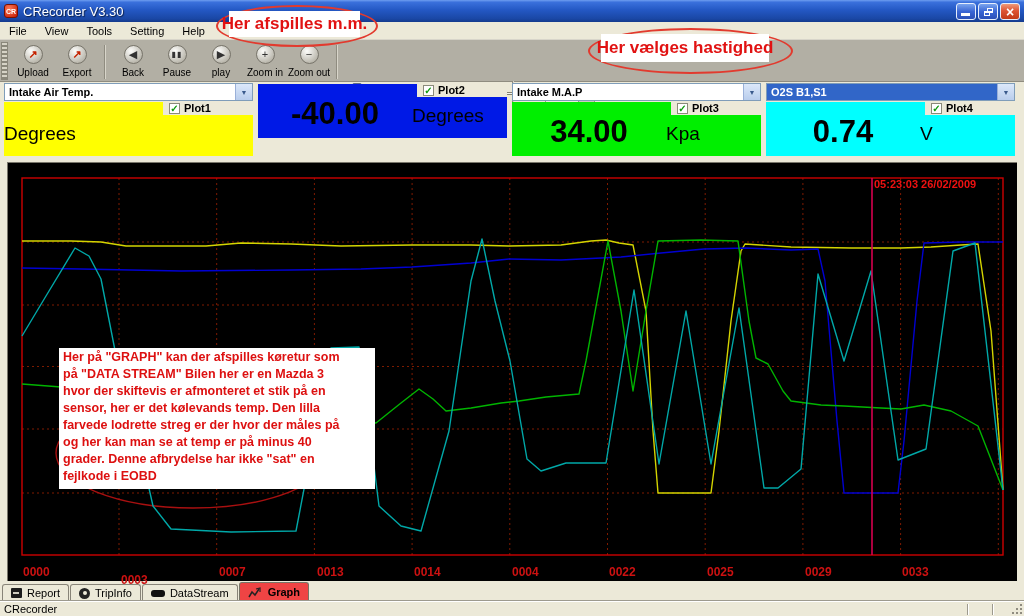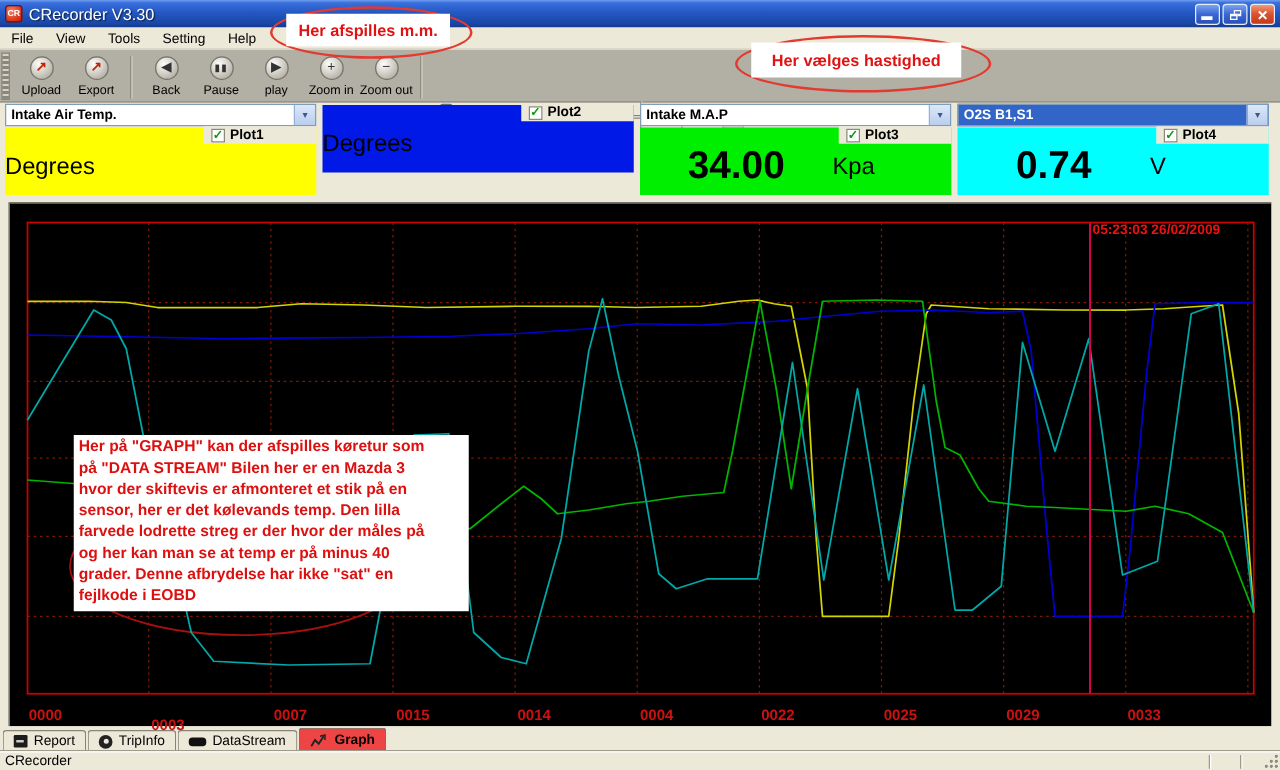--- a/index.html
+++ b/index.html
@@ -55,21 +55,21 @@
     border-left:1px solid #8f8c80; border-right:1px solid #d8d5ca; }
   .speed-combo { position:absolute; left:545px; top:45px; width:50px; height:20px;
     background:#eceade; border:1px solid #9a978a; display:flex; }
   .speed-value { flex:1; font-size:11px; color:#8f8f88; padding:3px 0 0 6px; }
   .combo-arrow-g { width:16px; height:100%; background:linear-gradient(180deg,#e8e6dc,#c9c6b8); border-left:1px solid #9a978a;
     color:#8f8f88; font-size:7px; display:flex; align-items:center; justify-content:center; }
   
   .callout { position:absolute; z-index:50; }
   .callout .oval { position:absolute; border:2px solid #e23a2e; border-radius:50%; }
   .callout .box { position:absolute; background:#fff; display:flex; align-items:center; justify-content:center;
-    color:#e11212; font-weight:bold; font-size:13px; white-space:nowrap; }
+    color:#e11212; font-weight:bold; font-size:17px; white-space:nowrap; }
   
   .plotsrow { position:absolute; left:0; top:83px; width:1024px; height:75px; display:flex; gap:5px; padding:0 4px; }
   .plot { width:249px; position:relative; }
   .plot-combo { height:18px; background:#fff; border:1px solid #7f9db9; display:flex; }
   .plot-combo .sensor { flex:1; font-size:11px; font-weight:bold; padding:2px 0 0 4px; color:#000; white-space:nowrap; overflow:hidden; }
   .plot-combo.selected { background:#3166c8; }
   .plot-combo.selected .sensor { color:#fff; }
   .plot-combo .combo-arrow { width:17px; background:linear-gradient(180deg,#dce8fa,#b9cdec); border-left:1px solid #9ab0d8;
     color:#3a5a8c; font-size:7px; display:flex; align-items:center; justify-content:center; }
   .plot-value { position:relative; height:54px; margin-top:1px; display:flex; align-items:center; }
@@ -215,20 +215,21 @@
         </div>
         <div class="unit">Degrees</div>
       </div>
     </div>
     <div class="plot">
       <div class="plot-value" style="background-color: rgb(0, 25, 230);">
         <div class="chip">
           <span class="cb">✓</span>
           <span class="cb-label">Plot2</span>
         </div>
+        <div class="big-value">-40.00</div>
         <div class="unit">Degrees</div>
       </div>
     </div>
     <div class="plot">
       <div class="plot-combo">
         <div class="sensor">Intake M.A.P</div>
         <div class="combo-arrow">▼</div>
       </div>
       <div class="plot-value" style="background-color: rgb(0, 239, 0);">
         <div class="chip">
@@ -278,21 +279,21 @@
           <polyline points="21,240 70,240 100,241 125,245 205,245 240,242 290,243 340,245 411,244 470,244 508,245 560,244 590,240 605,239 618,242 632,244 645,310 652,430 657,492 710,492 718,430 730,320 740,250 744,243 790,246 850,247 900,247 930,246 960,244 977,243 990,330 1002,489" fill="none" stroke="#d4d400" stroke-width="1.4" stroke-linejoin="round"></polyline>
           <polyline points="21,267 80,268 180,270 290,269 360,268 411,266 470,262 508,258 560,259 620,256 660,252 703,248 745,247 790,249 817,248 824,280 836,420 843,492 897,492 903,440 916,300 923,242 960,241 1002,241" fill="none" stroke="#0000d2" stroke-width="1.4" stroke-linejoin="round"></polyline>
           <polyline points="21,383 60,386 160,397 260,408 330,416 375,422 400,402 418,388 432,398 445,410 470,407 500,402 518,400 545,396 578,393 585,360 607,240 620,310 632,390 645,310 657,240 700,239 737,240 748,320 755,357 767,363 782,390 790,400 820,404 843,405 880,407 900,408 923,404 950,410 977,425 1002,489" fill="none" stroke="#00b400" stroke-width="1.4" stroke-linejoin="round"></polyline>
           <polyline points="21,335 45,295 74,247 88,255 100,278 120,380 135,430 152,505 170,528 230,531 295,530 330,347 358,346 378,505 400,525 420,530 448,430 470,280 481,238 494,300 509,360 526,458 540,470 565,462 605,462 633,289 658,463 685,310 710,463 738,307 763,487 777,487 800,468 817,273 843,360 870,270 897,459 925,448 952,250 974,242 1002,489" fill="none" stroke="#00a8a8" stroke-width="1.4" stroke-linejoin="round"></polyline>
           <line x1="871" y1="177" x2="871" y2="554" stroke="#d6004e" stroke-width="1.6"></line>
         </svg>
       <div id="x-axis-labels">
           <div class="x-label" style="left: 15px; top: 402px;">0000</div>
           <div class="x-label" style="left: 113px; top: 410px;">0003</div>
           <div class="x-label" style="left: 211px; top: 402px;">0007</div>
-          <div class="x-label" style="left: 309px; top: 402px;">0015</div>
+          <div class="x-label" style="left: 309px; top: 402px;">0013</div>
           <div class="x-label" style="left: 406px; top: 402px;">0014</div>
           <div class="x-label" style="left: 504px; top: 402px;">0004</div>
           <div class="x-label" style="left: 601px; top: 402px;">0022</div>
           <div class="x-label" style="left: 699px; top: 402px;">0025</div>
           <div class="x-label" style="left: 797px; top: 402px;">0029</div>
           <div class="x-label" style="left: 894px; top: 402px;">0033</div>
         </div>
       <div class="timestamp">05:23:03 26/02/2009</div>
       <div class="note-box">
         <div class="note-line">Her på "GRAPH" kan der afspilles køretur som</div>

